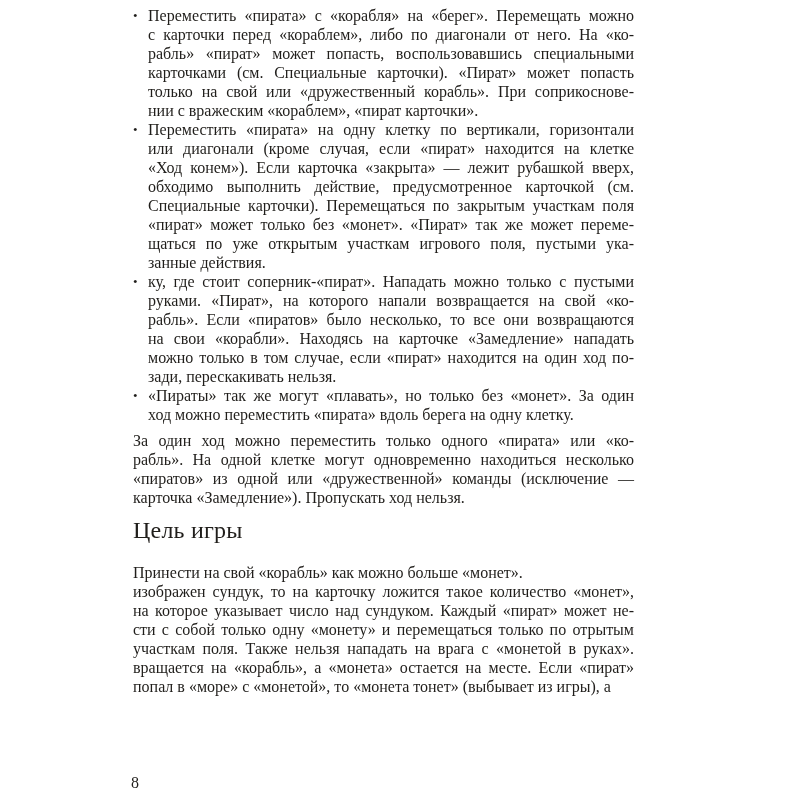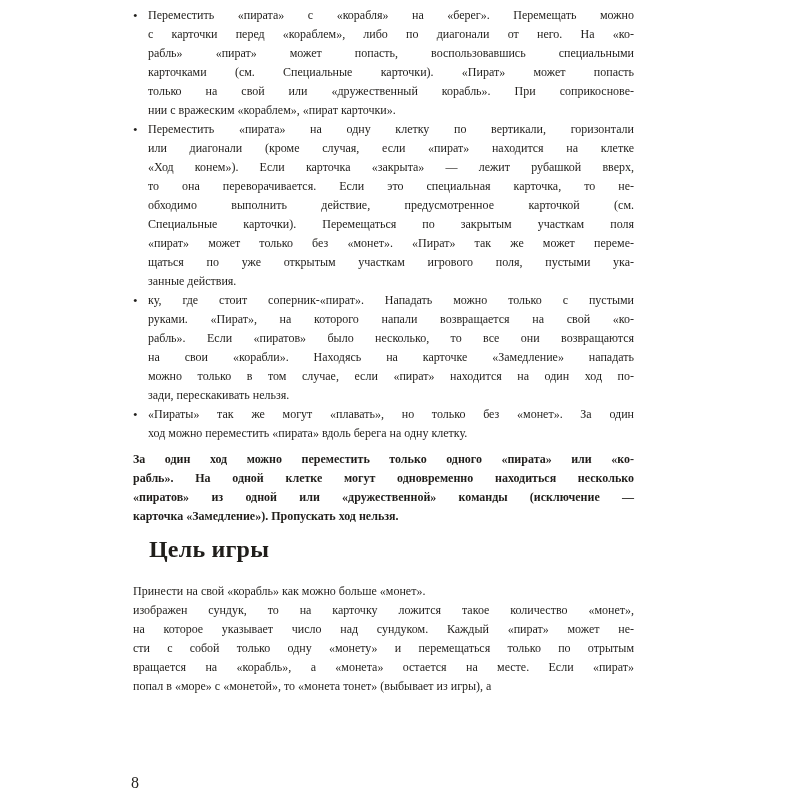--- a/index.html
+++ b/index.html
@@ -30,40 +30,38 @@
     width: 15px;
     font-size: 13px;
     line-height: 19px;
     text-align: left;
   }
   .lines-block {
     flex: 1 1 auto;
     min-width: 0;
   }
   .tline {
-    font-size: 12px;
+    font-size: 16px;
     line-height: 19px;
     text-align: justify;
     text-align-last: justify;
     white-space: normal;
   }
   .tline:last-child {
     text-align-last: left;
   }
   .turn-paragraph {
     margin-top: 7px;
-    font-weight: bold;
   }
   .goal-heading {
     margin-top: 10px;
     font-size: 24px;
     line-height: 26px;
-    font-weight: bold;
+    font-weight: normal;
     letter-spacing: 0.2px;
-    margin-left: 16px;
   }
   .goal-paragraphs {
     margin-top: 12px;
   }
   .page-number {
     position: absolute;
     left: 131px;
     top: 773px;
     font-size: 16px;
     line-height: 19px;
@@ -88,21 +86,20 @@
             <div class="tline">нии с вражеским «кораблем», «пират карточки».</div>
           </div>
       </div>
 
       <div class="bullet-item">
         <div class="bullet-marker">•</div>
         <div class="lines-block">
             <div class="tline">Переместить «пирата» на одну клетку по вертикали, горизонтали</div>
             <div class="tline">или диагонали (кроме случая, если «пират» находится на клетке</div>
             <div class="tline">«Ход конем»). Если карточка «закрыта» — лежит рубашкой вверх,</div>
-            <div class="tline">то она переворачивается. Если это специальная карточка, то не-</div>
             <div class="tline">обходимо выполнить действие, предусмотренное карточкой (см.</div>
             <div class="tline">Специальные карточки). Перемещаться по закрытым участкам поля</div>
             <div class="tline">«пират» может только без «монет». «Пират» так же может переме-</div>
             <div class="tline">щаться по уже открытым участкам игрового поля, пустыми ука-</div>
             <div class="tline">занные действия.</div>
           </div>
       </div>
 
       <div class="bullet-item">
         <div class="bullet-marker">•</div>
@@ -136,20 +133,21 @@
     <h2 class="goal-heading">Цель игры</h2>
 
     <div class="goal-paragraphs">
       <div class="lines-block">
           <div class="tline">Принести на свой «корабль» как можно больше «монет».</div>
         </div>
       <div class="lines-block">
           <div class="tline">изображен сундук, то на карточку ложится такое количество «монет»,</div>
           <div class="tline">на которое указывает число над сундуком. Каждый «пират» может не-</div>
           <div class="tline">сти с собой только одну «монету» и перемещаться только по отрытым</div>
+          <div class="tline">участкам поля. Также нельзя нападать на врага с «монетой в руках».</div>
           <div class="tline">вращается на «корабль», а «монета» остается на месте. Если «пират»</div>
           <div class="tline">попал в «море» с «монетой», то «монета тонет» (выбывает из игры), а</div>
         </div>
     </div>
 
   </div>
 
   <div class="page-number">8</div>
 </div>
 

